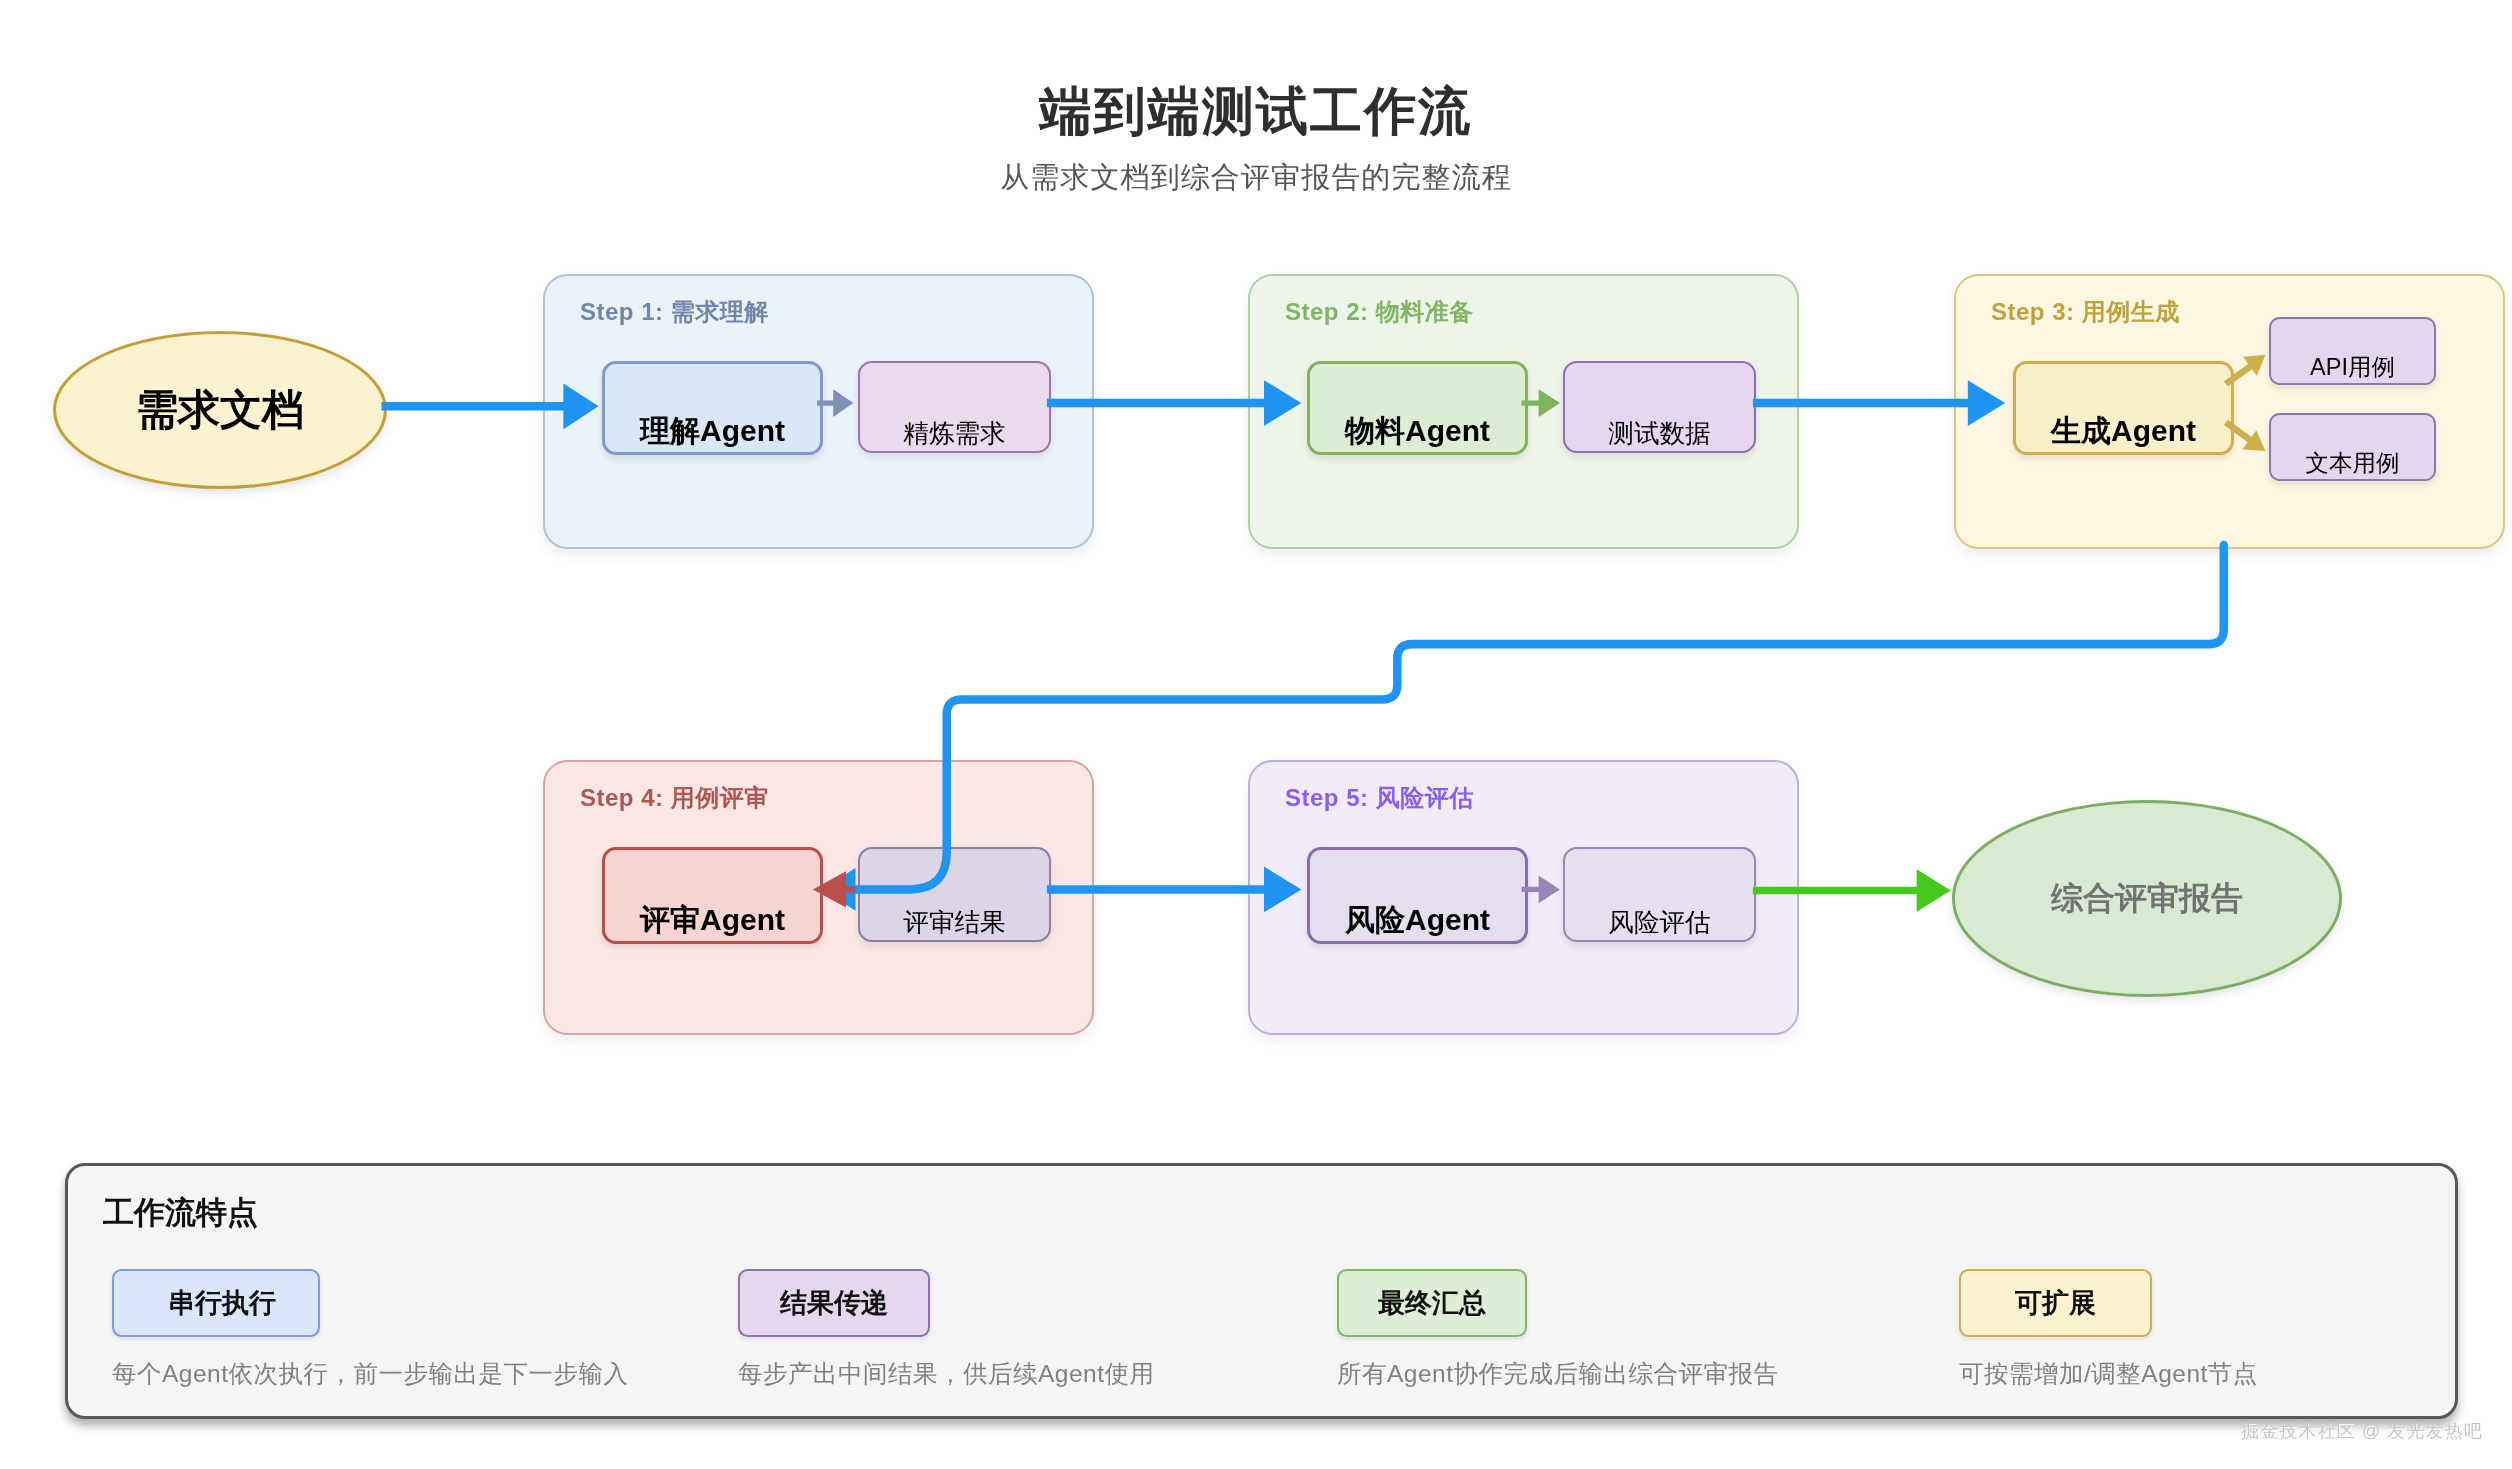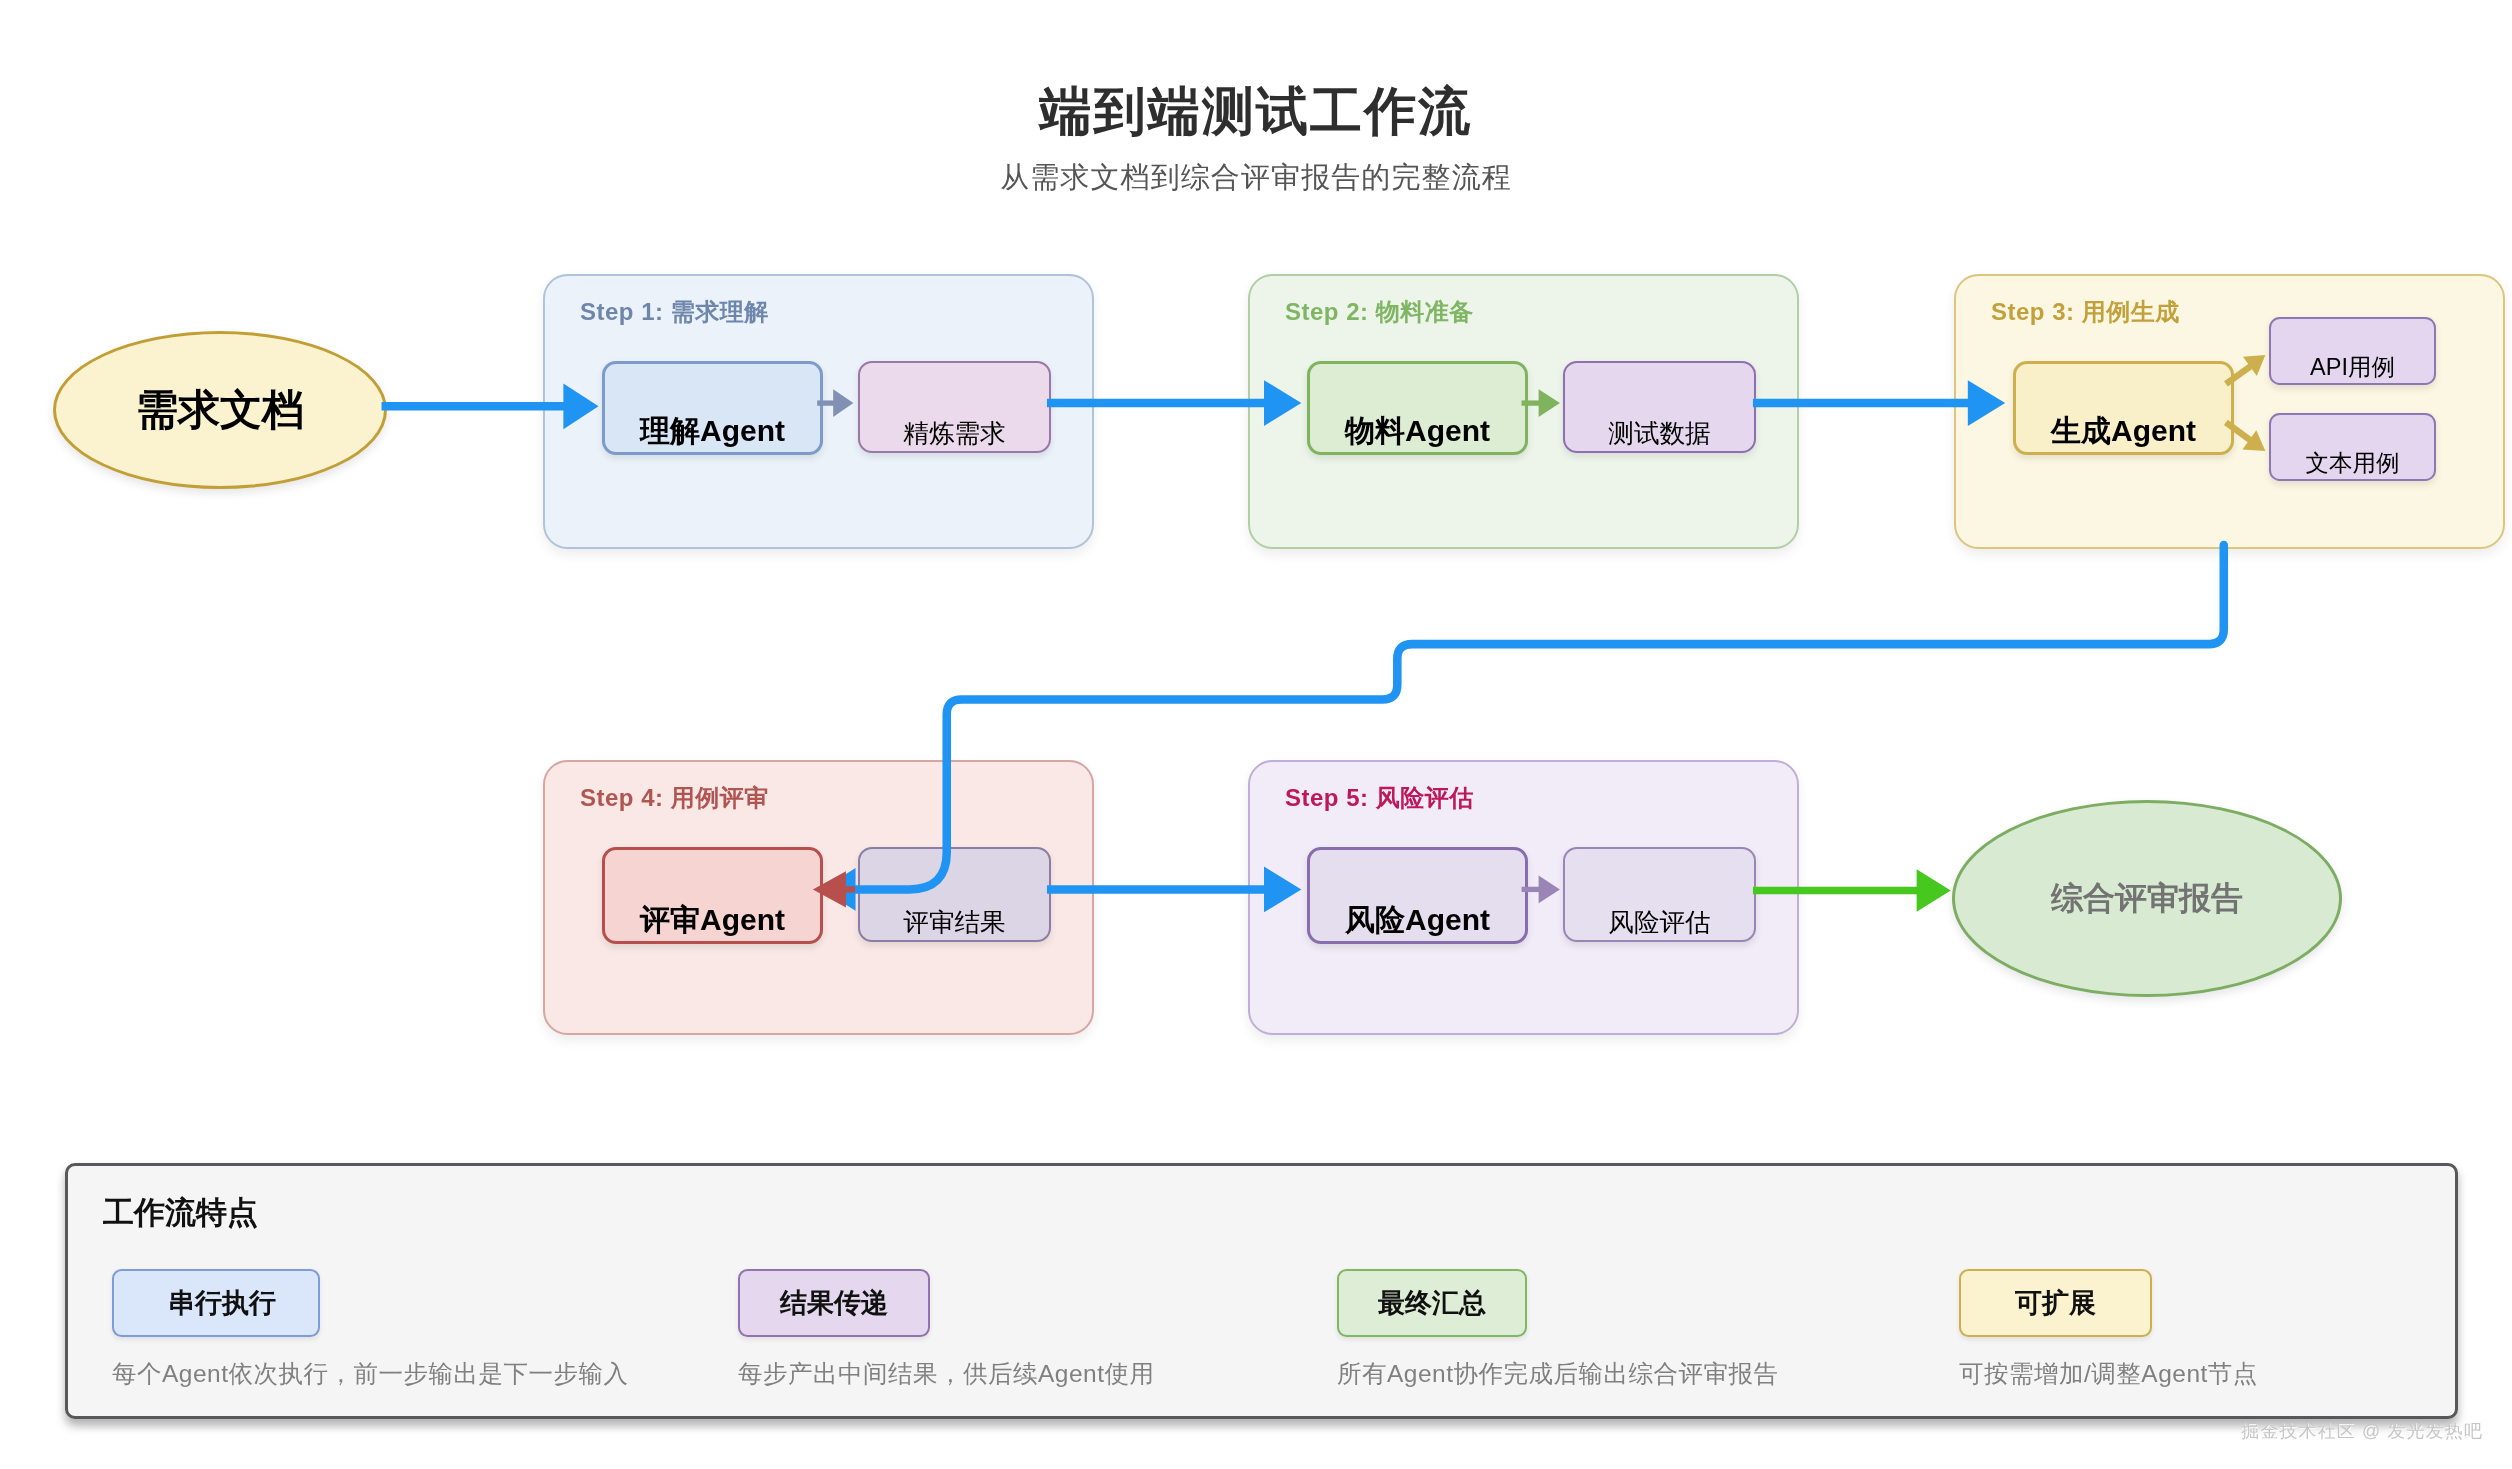--- a/index.html
+++ b/index.html
@@ -32,21 +32,21 @@
   .step-title{position:absolute;left:35px;top:20px;font-size:24px;font-weight:800;letter-spacing:0.5px;}
   .s1{left:543px;top:274px;background:#EBF2FA;border:2.7px solid #AEC3DC;}
   .s1 .step-title{color:#6F86AB;}
   .s2{left:1248px;top:274px;background:#EDF5EA;border:2.7px solid #B2CFA4;}
   .s2 .step-title{color:#7FB563;}
   .s3{left:1954px;top:274px;background:#FCF7E2;border:2.7px solid #DCC67E;}
   .s3 .step-title{color:#C2A13C;}
   .s4{left:543px;top:760px;background:#F9E8E6;border:2.7px solid #D6A6A2;}
   .s4 .step-title{color:#B15551;}
   .s5{left:1248px;top:760px;background:#F1ECF7;border:2.7px solid #C0AED6;}
-  .s5 .step-title{color:#be185d;}
+  .s5 .step-title{color:#8b5cf6;}
   
   .node{
     position:absolute;display:flex;align-items:flex-end;justify-content:center;
     border-radius:14px;box-shadow:0 3.2px 7.5px rgba(0,0,0,.09);color:#000;text-align:center;
   }
   .agent{font-size:30px;font-weight:800;}
   .out{font-size:25.6px;font-weight:500;}
   .agent-pos{left:57px;top:85px;width:215px;height:88px;}
   .out-pos{left:313px;top:85px;width:189px;height:88px;}
   .agent-pos-b{left:57px;top:85px;width:215px;height:91px;}
@@ -58,21 +58,21 @@
   .n-generate{background:#F9EFC9;border:3.2px solid #CDAF4D;}
   .n-usecase{background:#E4D6EE;border:2.7px solid #8F76B5;font-size:23.5px;font-weight:500;}
   .uc1{left:313px;top:41px;width:163px;height:64px;border-radius:10.7px;}
   .uc2{left:313px;top:137px;width:163px;height:64px;border-radius:10.7px;}
   .n-review{background:#F6D4D1;border:3.2px solid #B7504C;}
   .n-reviewres{background:#DCD5E6;border:2.7px solid #8A7EA4;}
   .n-risk{background:#E5DEEF;border:3.2px solid #886CAB;}
   .n-riskassess{background:#E6DFEF;border:2.7px solid #9A85B7;}
   
   .panel{
-    left:65px;top:1163px;width:2387px;height:250px;border-radius:10px;
+    left:65px;top:1163px;width:2387px;height:250px;border-radius:20px;
     background:#F5F5F5;border:3.2px solid #58585A;box-shadow:0 6.4px 9.6px rgba(0,0,0,.30);
   }
   .panel-title{position:absolute;left:35px;top:25.6px;font-size:31px;font-weight:800;color:#111;}
   .badge{
     position:absolute;top:103px;height:64px;display:flex;align-items:center;justify-content:center;
     border-radius:9.6px;font-size:27px;font-weight:700;color:#111;box-shadow:0 2.1px 5.3px rgba(0,0,0,.08);
   }
   .b1{left:44px;width:192px;background:#DAE6FA;border:2.7px solid #7E9CD8;padding-left:12px;}
   .b2{left:670px;width:188px;background:#E5D8EE;border:2.7px solid #9174AE;}
   .b3{left:1269px;width:186px;background:#DEEDD6;border:2.7px solid #7FB861;}

